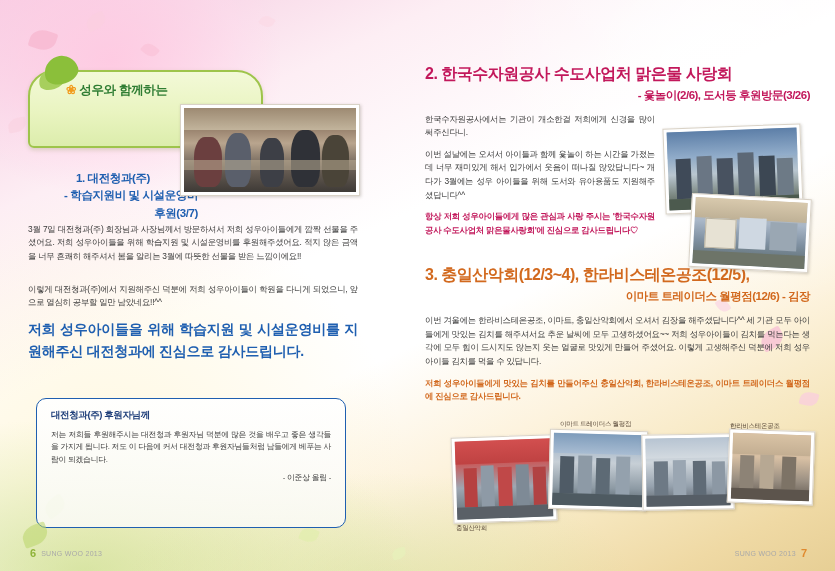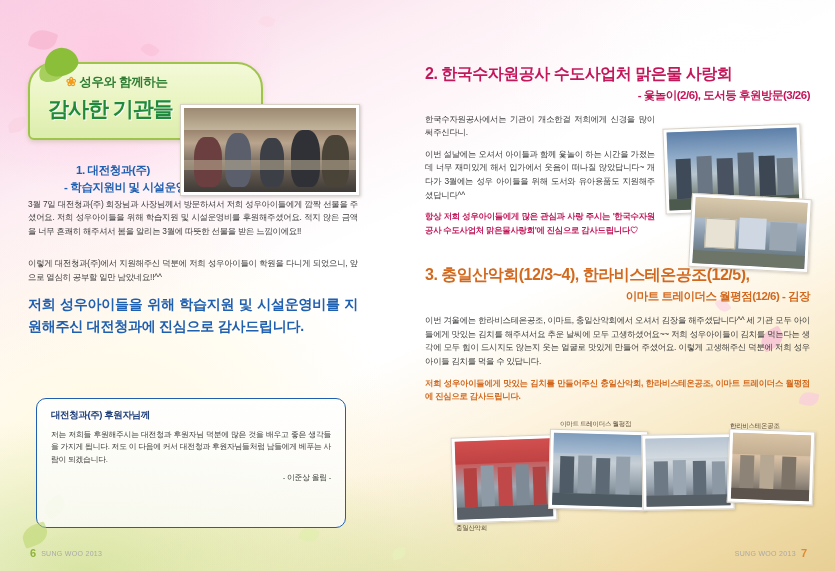--- a/index.html
+++ b/index.html
@@ -59,21 +59,21 @@
     position: absolute;
     color: #fff;
     opacity: 0.85;
     font-size: 13px;
     line-height: 1;
   }
 
   
   .left-col {
     position: absolute;
-    left: 28px; top: 62px;
+    left: 28px; top: 70px;
     width: 330px;
   }
   .ribbon-title {
     position: relative;
     width: 235px;
     height: 78px;
     background: linear-gradient(180deg, #f3f9d8 0%, #e9f4c0 55%, #dcedac 100%);
     border: 2px solid #9ec44b;
     border-radius: 26px 26px 26px 6px;
     box-shadow: 0 2px 4px rgba(120,140,60,0.25);
@@ -359,26 +359,26 @@
     <span class="sparkle" style="left:812px; top:58px; font-size:10px;">✦</span>
     <span class="sparkle" style="left:726px; top:24px; font-size:9px;">✧</span>
   </div>
 
   <div class="left-col">
 
     <div class="ribbon-title">
       <div class="ribbon-line1">
         <span class="mark">❀</span><span>성우와 함께하는</span>
       </div>
-      <div class="ribbon-line2">감사한 기관들</div>
     </div>
 
     <div class="sec1-head">
       <div class="sec-num">1. 대전청과(주)</div>
       <div class="sec-sub">- 학습지원비 및 시설운영비</div>
+      <div class="sec-sub">후원(3/7)</div>
     </div>
 
     <div class="left-body body-text">3월 7일 대전청과(주) 회장님과 사장님께서 방문하셔서 저희 성우아이들에게 깜짝 선물을 주셨어요. 저희 성우아이들을 위해 학습지원 및 시설운영비를 후원해주셨어요. 적지 않은 금액을 너무 흔쾌히 해주셔서 봄을 알리는 3월에 따뜻한 선물을 받은 느낌이에요!!</div>
     <div class="left-body p2 body-text">이렇게 대전청과(주)에서 지원해주신 덕분에 저희 성우아이들이 학원을 다니게 되었으니, 앞으로 열심히 공부할 일만 남았네요!!^^</div>
     <div class="left-hl">저희 성우아이들을 위해 학습지원 및 시설운영비를 지원해주신 대전청과에 진심으로 감사드립니다.</div>
   </div>
 
   <div class="photo photo-1">
     <div class="inner">
       <div class="p1-fig" style="left:6%;  top:34%; width:16%; height:60%; background:#6b3f3f;"></div>

